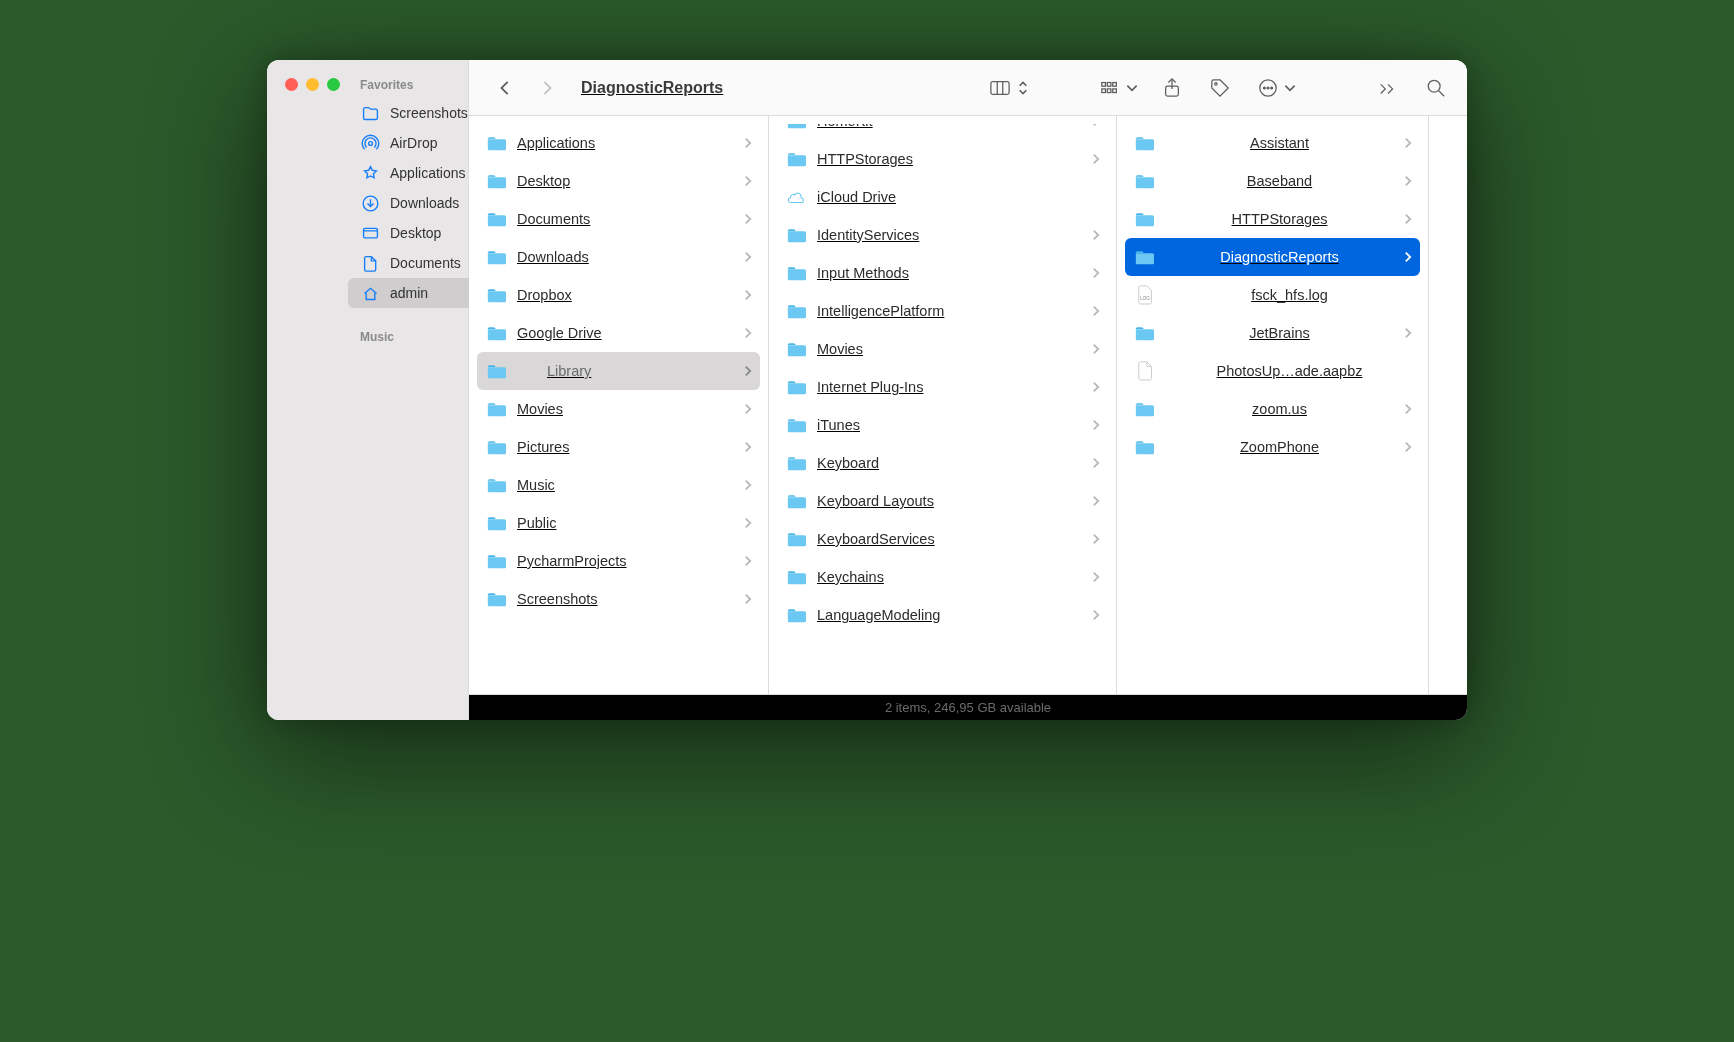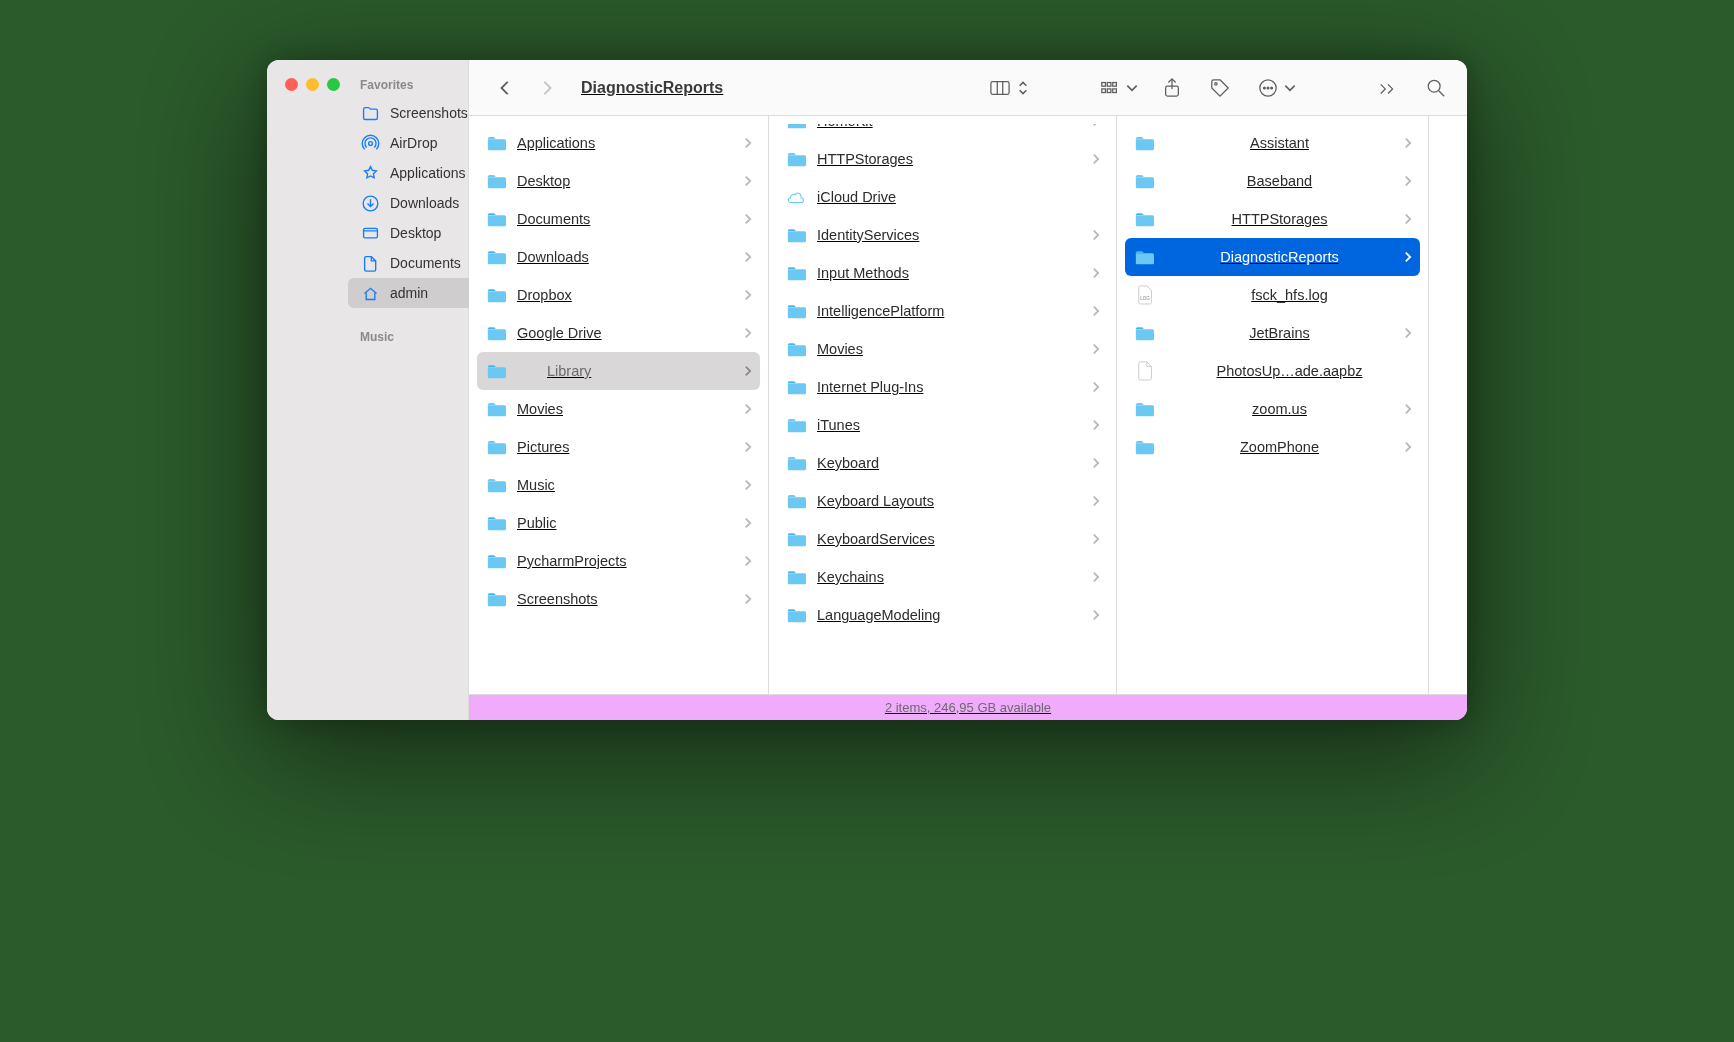--- a/index.html
+++ b/index.html
@@ -121,21 +121,21 @@
   .chevron svg{width:8px;height:12px;stroke:currentColor;fill:none;stroke-width:2;}
   .ficon { width:24px; height:22px; display:flex; align-items:center; justify-content:center; }
   .ficon svg { width:22px; height:20px; }
   .ficon.file svg{width:18px;height:22px;}
   .ficon.cloud svg{width:22px;height:16px;}
 
   
   .statusbar {
     height:26px;
     border-top:1px solid var(--border);
-    background:#f0abfc;
+    background:#000000;
     display:flex; align-items:center; justify-content:center;
     font-size:13px; color:#6b6b6b;
   }
 
   
   .folder-path { fill:var(--folder-blue); }
   .folder-tab  { fill:var(--folder-blue-dark); }
 </style>
 </head>
 <body>

